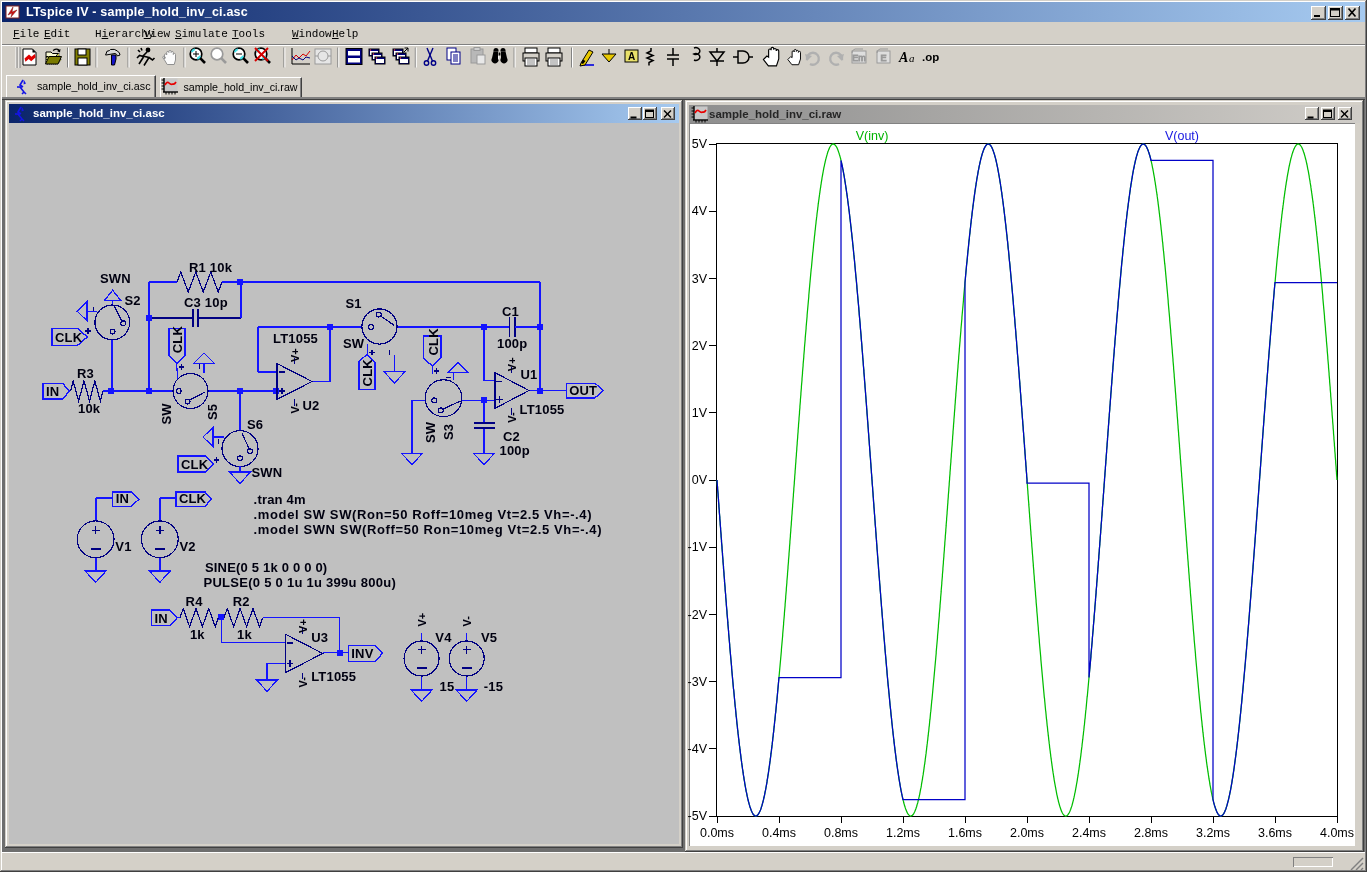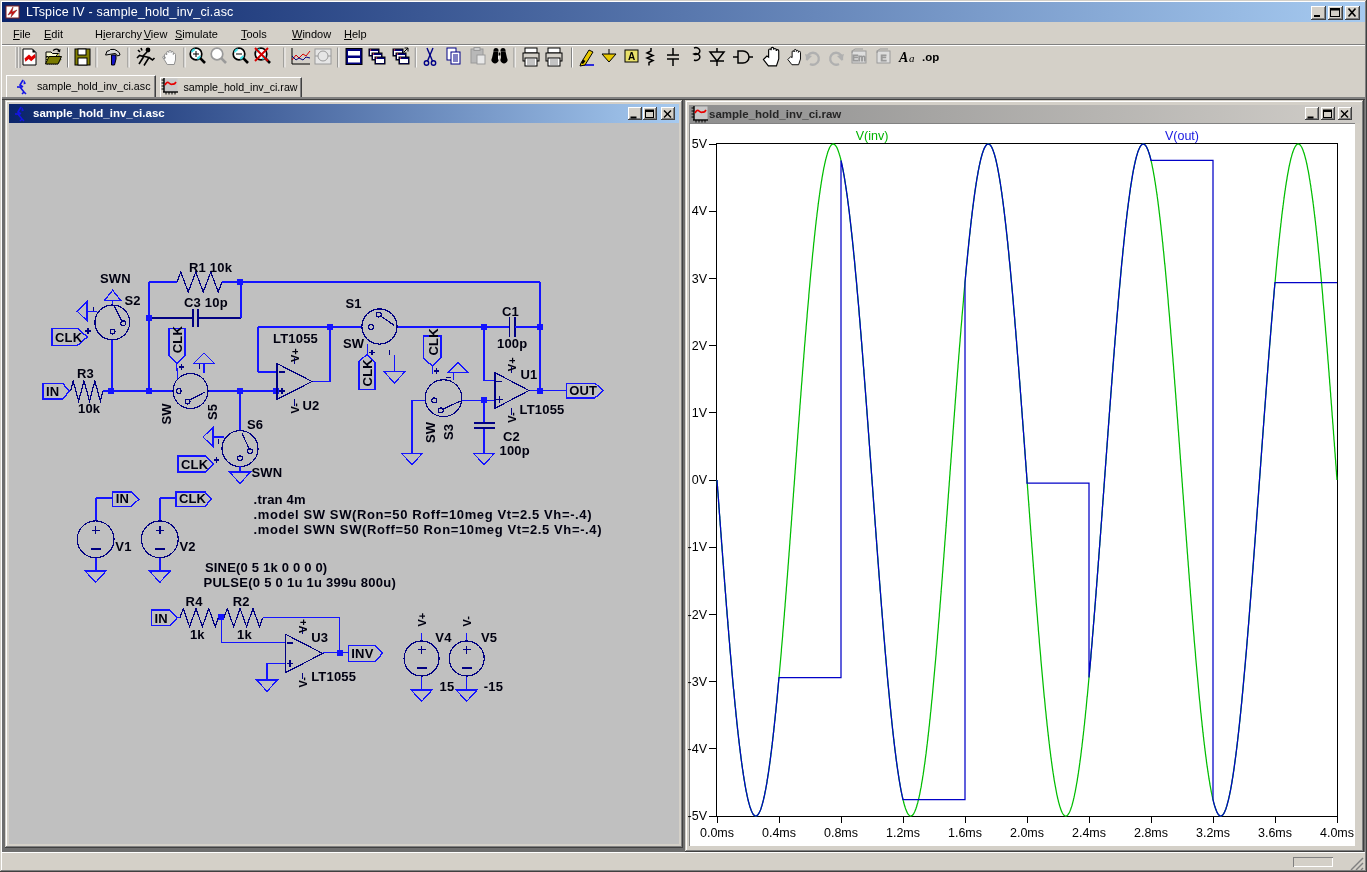--- a/index.html
+++ b/index.html
@@ -14,46 +14,46 @@
 </style></head>
 <body>
 
 <div class="abs" style="left:0;top:0;width:1367px;height:872px;background:#d4d0c8;box-shadow:inset -1px -1px #404040, inset 1px 1px #d4d0c8, inset -2px -2px #808080, inset 2px 2px #fff;"></div>
 
 <div class="abs" style="left:2px;top:2px;width:1363px;height:20px;background:linear-gradient(to right,#0a246a,#a6caf0);"></div>
 <div class="abs" style="left:5px;top:4px;width:16px;height:16px;"><svg width="16" height="16" viewBox="0 0 16 16">
       <rect x="1" y="2" width="13" height="12" fill="#fff" stroke="#802020"></rect>
       <path d="M3 11 L8 3 L7 8 L12 6 L6 13 L7 9 Z" fill="#cc1111" stroke="#801010" stroke-width="0.5"></path>
     </svg></div>
-<div class="abs" style="left:26px;top:5px;color:#fff;font-size:12.5px;font-weight:normal;letter-spacing:0.2px;">LTspice IV - sample_hold_inv_ci.asc</div>
+<div class="abs" style="left:26px;top:5px;color:#fff;font-size:12.5px;font-weight:bold;letter-spacing:0.2px;">LTspice IV - sample_hold_inv_ci.asc</div>
 <div class="btn" style="left:1310.5px;top:5.5px;width:15px;height:14px;"><svg width="15" height="14">
       <rect x="3" y="9" width="6" height="2" fill="#000"></rect>
     </svg></div>
 <div class="btn" style="left:1327.5px;top:5.5px;width:15px;height:14px;"><svg width="15" height="14">
       <rect x="2.5" y="2.5" width="9" height="8" fill="none" stroke="#000" stroke-width="1"></rect>
       <rect x="2.5" y="2.5" width="9" height="2" fill="#000"></rect>
     </svg></div>
 <div class="btn" style="left:1344.5px;top:5.5px;width:15px;height:14px;"><svg width="15" height="14">
       <g stroke="#000" stroke-width="1.6">
         <line x1="3.5" y1="2.5" x2="10.5" y2="10.5"></line>
         <line x1="10.5" y1="2.5" x2="3.5" y2="10.5"></line>
       </g>
     </svg></div>
 
 <div class="abs" style="left:2px;top:23px;width:1363px;height:21px;background:#d4d0c8;font-size:11px;color:#000;">
     <span style="left:11px"><u>F</u>ile</span>
     <span style="left:42px"><u>E</u>dit</span>
     <span style="left:93px">H<u>i</u>erarchy</span>
     <span style="left:141.7px"><u>V</u>iew</span>
     <span style="left:173px"><u>S</u>imulate</span>
-    <span style="left:239px"><u>T</u>ools</span>
+    <span style="left:230px"><u>T</u>ools</span>
     <span style="left:290px"><u>W</u>indow</span>
-    <span style="left:342px"><u>H</u>elp</span>
+    <span style="left:330px"><u>H</u>elp</span>
   </div>
-<style>div.abs span { position:absolute; top:5px; }</style>
+<style>div.abs span { position:absolute; top:5px;font-family:Liberation Mono, monospace; }</style>
 
 <div class="abs" style="left:2px;top:44px;width:1363px;height:26px;background:#d4d0c8;border-top:1px solid #808080;box-shadow:inset 0 1px #fff;"></div>
 <svg class="abs" style="left:0;top:0;" width="1367" height="72">
     <line x1="16" y1="47" x2="16" y2="68" stroke="#fff"></line>
     <line x1="17" y1="47" x2="17" y2="68" stroke="#828282"></line>
     <line x1="19" y1="47" x2="19" y2="68" stroke="#fff"></line>
     <line x1="20" y1="47" x2="20" y2="68" stroke="#828282"></line>
     <line x1="67.5" y1="47.5" x2="67.5" y2="67.5" stroke="#828282"></line>
     <line x1="68.5" y1="47.5" x2="68.5" y2="67.5" stroke="#fff"></line>
     <line x1="96" y1="47.5" x2="96" y2="67.5" stroke="#828282"></line>

